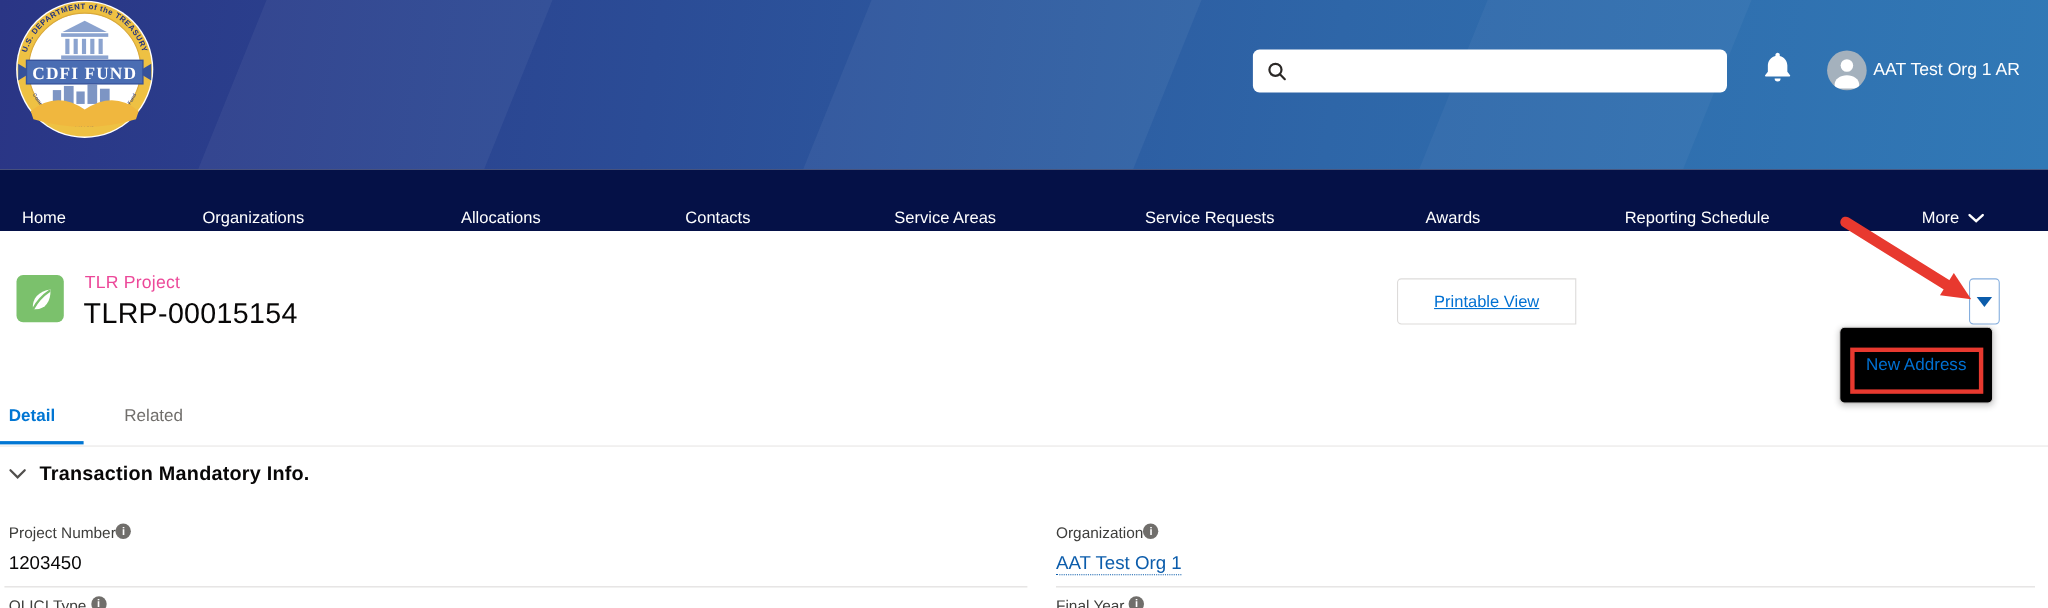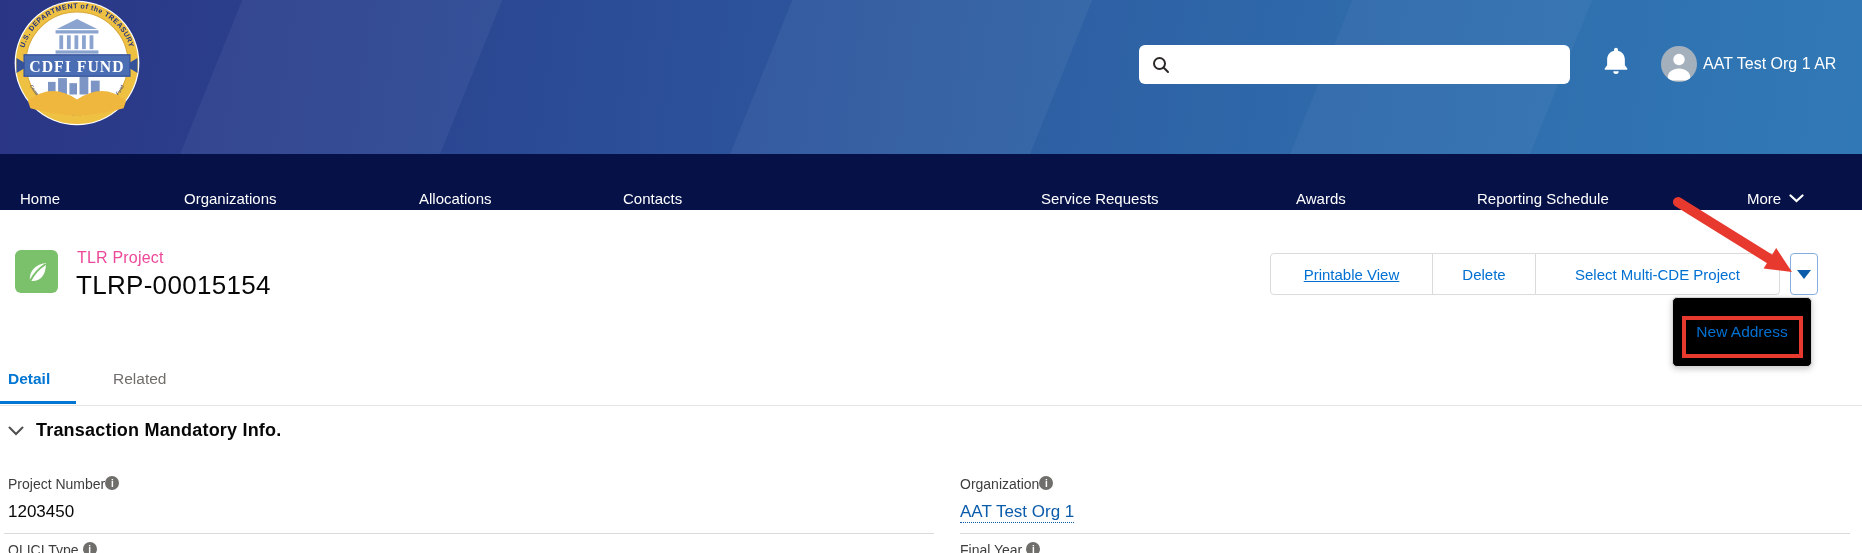--- a/index.html
+++ b/index.html
@@ -154,20 +154,23 @@
       </div>
     <div class="nav-item" style="left:184px">
         <span>Organizations</span>
       </div>
     <div class="nav-item" style="left:419px">
         <span>Allocations</span>
       </div>
     <div class="nav-item" style="left:623px">
         <span>Contacts</span>
       </div>
+    <div class="nav-item" style="left:813px">
+        <span>Service Areas</span>
+      </div>
     <div class="nav-item" style="left:1041px">
         <span>Service Requests</span>
       </div>
     <div class="nav-item" style="left:1296px">
         <span>Awards</span>
       </div>
     <div class="nav-item" style="left:1477px">
         <span>Reporting Schedule</span>
       </div>
     <div class="nav-item" style="left:1747px">
@@ -181,22 +184,20 @@
   <div class="rec-icon">
     <svg width="30" height="30" viewBox="0 0 32 32">
       <path fill="#fff" d="M25.5 6.5C14 8 7.2 15.5 8.5 25.5 19.5 27 26 19 25.5 6.5Z"></path>
       <path stroke="#7bc16c" stroke-width="2.2" fill="none" stroke-linecap="round" d="M9 25C13 17.5 18.5 12 24.5 8"></path>
     </svg>
   </div>
   <div class="entity">TLR Project</div>
   <h1 class="recname" style="font-weight:normal">TLRP-00015154</h1>
 
   <button class="act act1">Printable View</button>
-  <button class="act act2">Delete</button>
-  <button class="act act3">Select Multi-CDE Project</button>
   <button class="dd-btn">
     <span class="caret"></span>
   </button>
 
   <div class="menu">
     <button class="menu-item">New Address</button>
   </div>
   <div class="hl-box"></div>
 
   <svg class="arrow-svg" width="200" height="115" viewBox="0 0 200 115">

